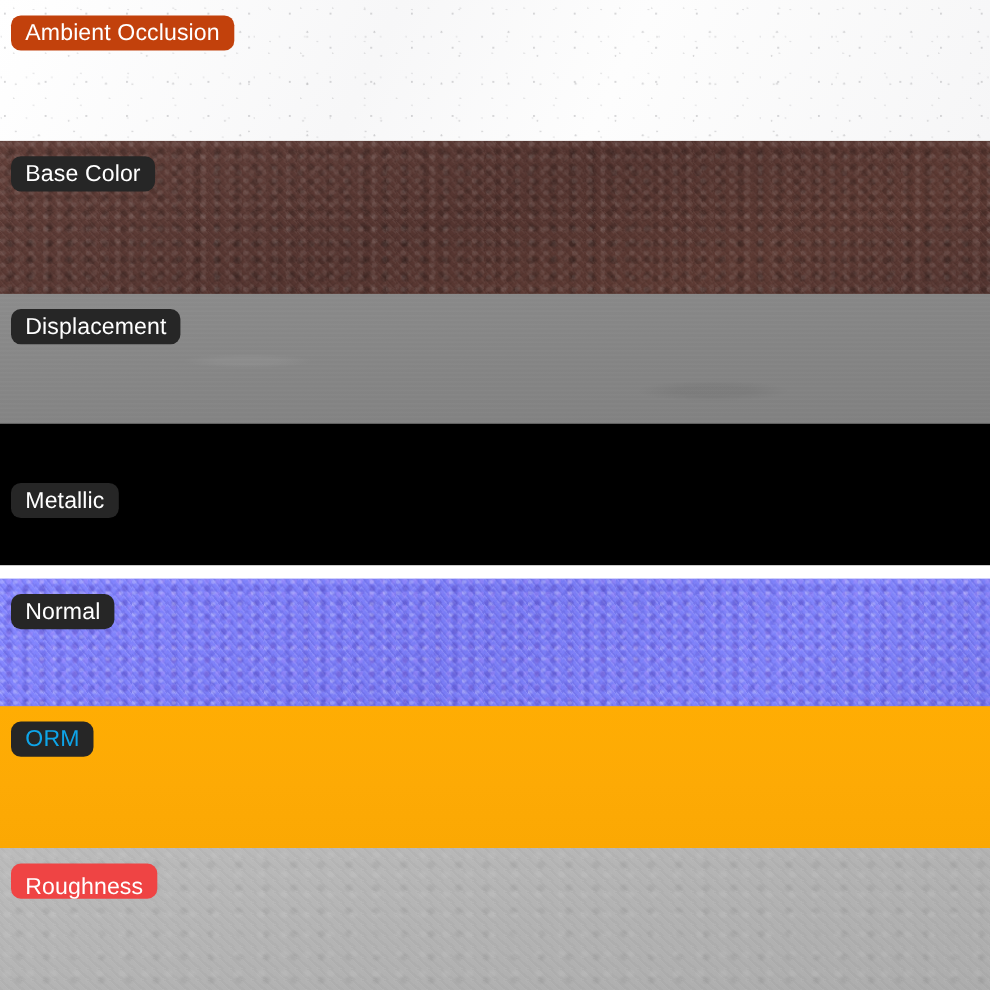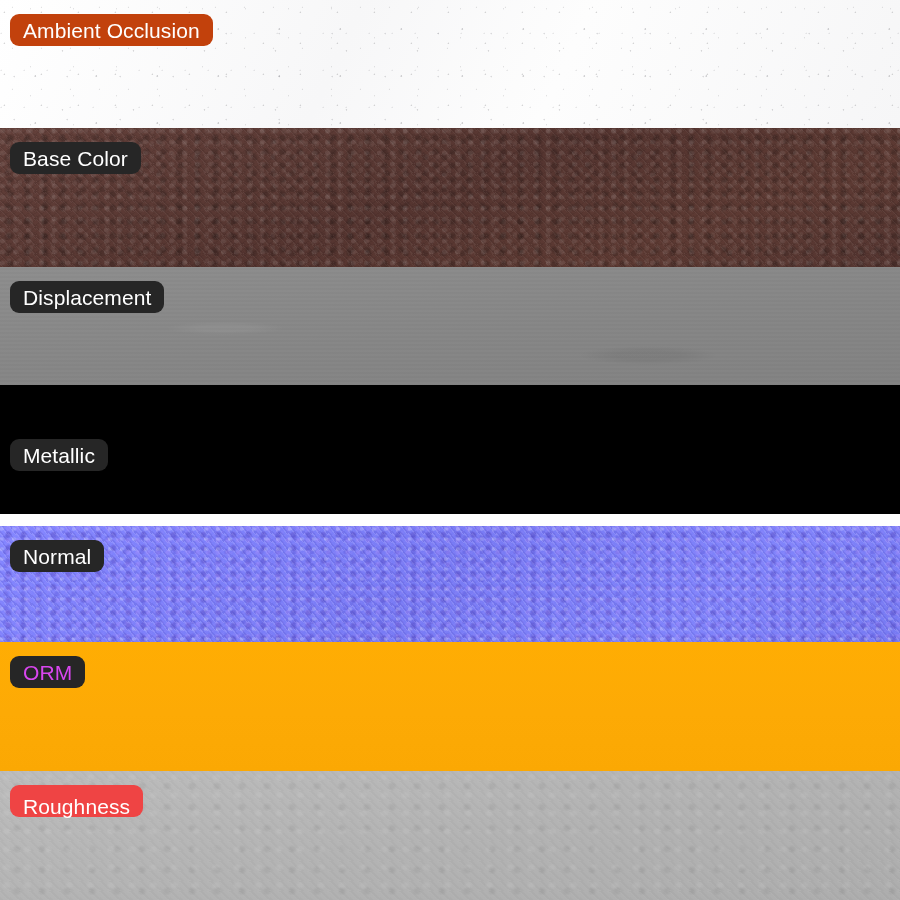--- a/index.html
+++ b/index.html
@@ -148,21 +148,21 @@
       </div>
     </div>
     <div class="band" style="top: 526px; height: 128px;">
       <div class="band-surface surf-normal"></div>
       <div class="map-label" style="top: 14px; background: rgb(38, 38, 38); color: rgb(255, 255, 255);">
         <span class="label-text">Normal</span>
       </div>
     </div>
     <div class="band" style="top: 642px; height: 129px;">
       <div class="band-surface surf-orm"></div>
-      <div class="map-label" style="top: 14px; background: rgb(38, 38, 38); color: #d946ef; text-align: center;">
+      <div class="map-label" style="top: 14px; background: rgb(38, 38, 38); color: #0ea5e9; text-align: center;">
         <span class="label-text">ORM</span>
       </div>
     </div>
     <div class="band" style="top: 771px; height: 129px;">
       <div class="band-surface surf-rough"></div>
       <div class="map-label" style="top: 14px; background: #ef4444; color: rgb(255, 255, 255); align-items: flex-end;">
         <span class="label-text">Roughness</span>
       </div>
     </div>
   </div>

